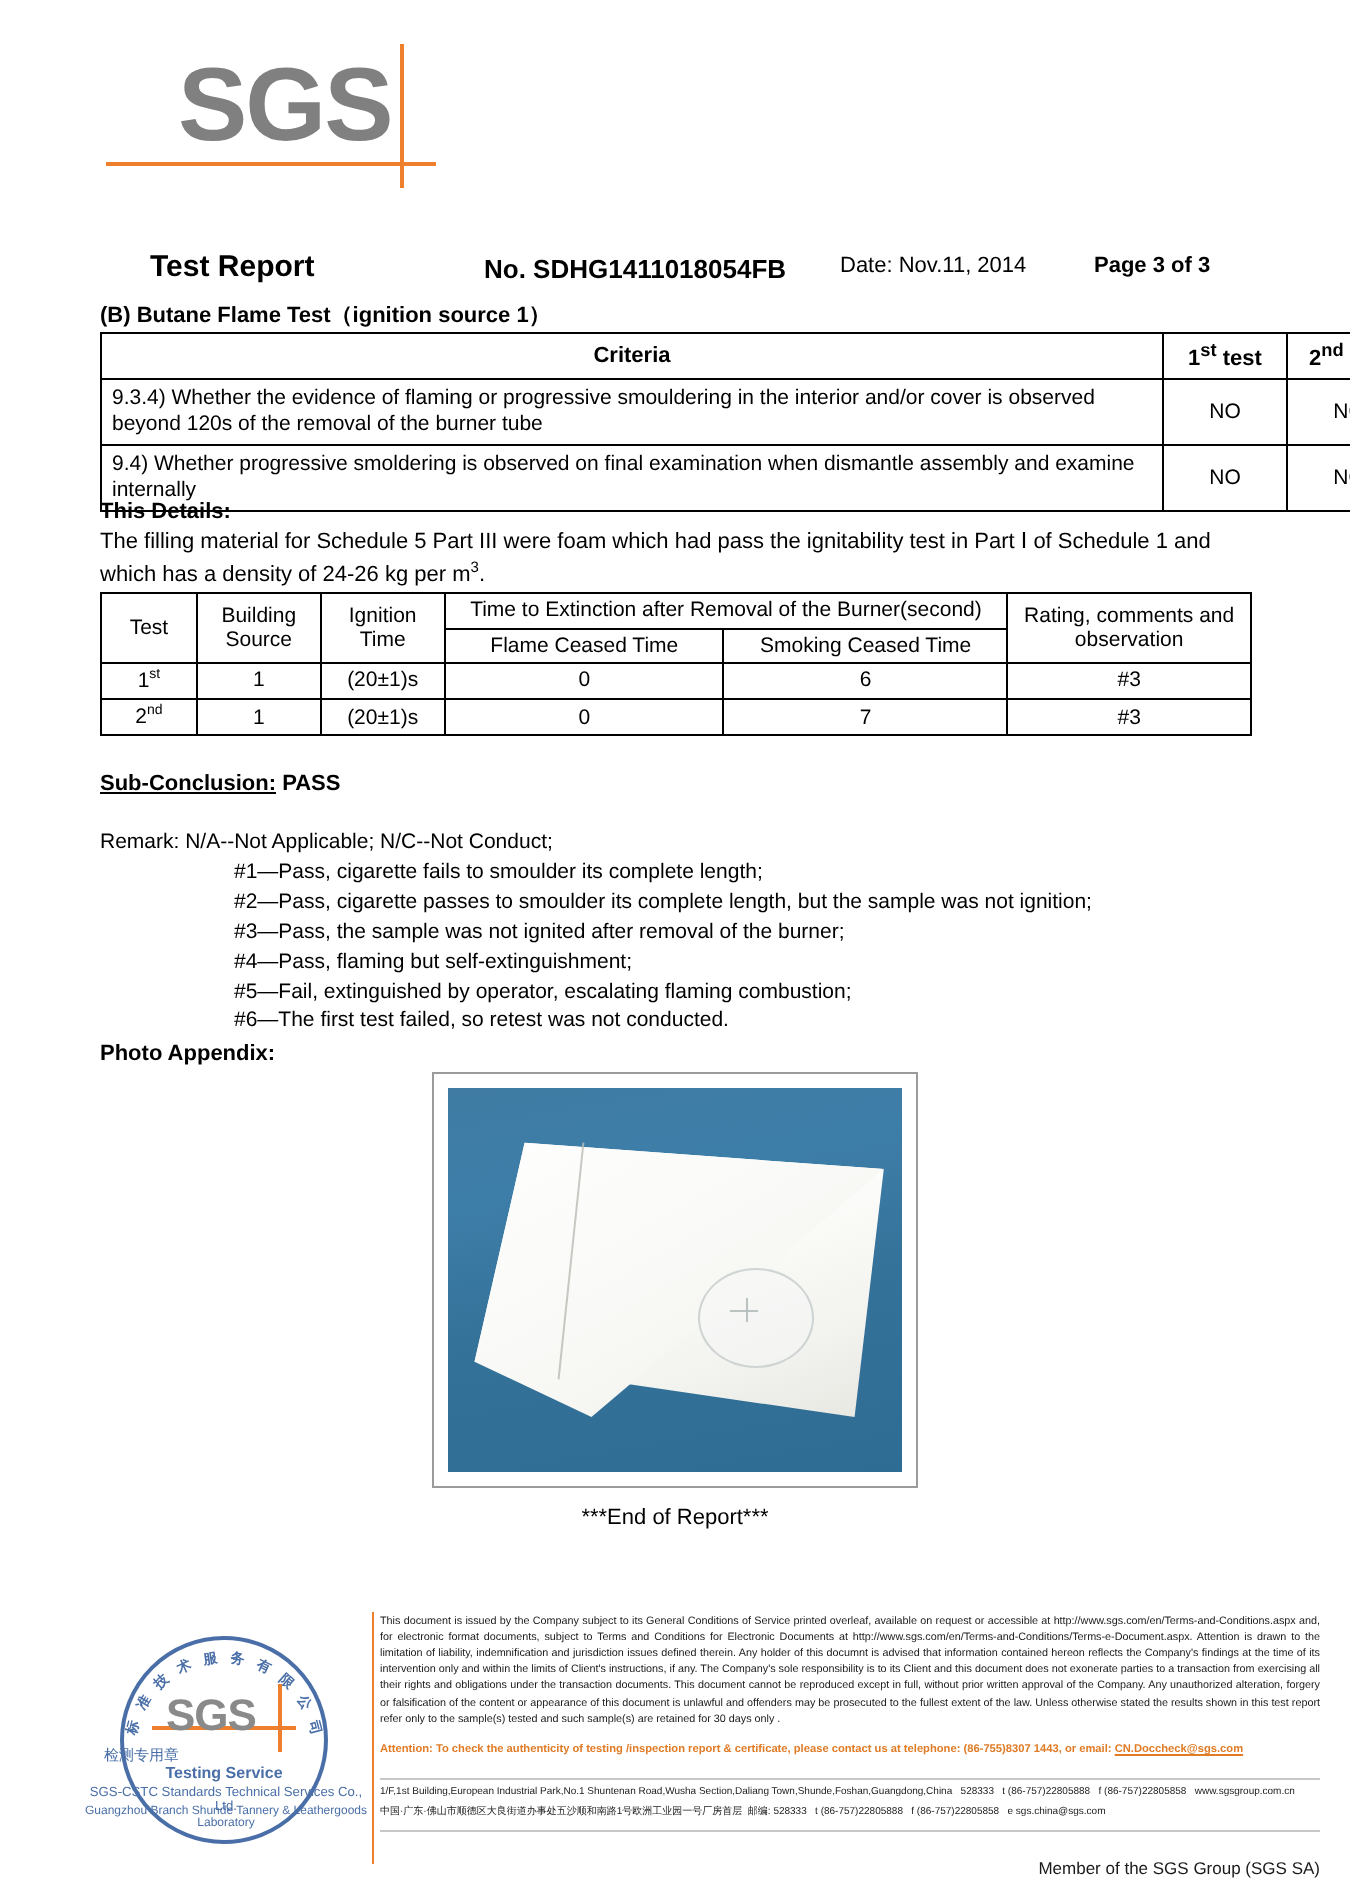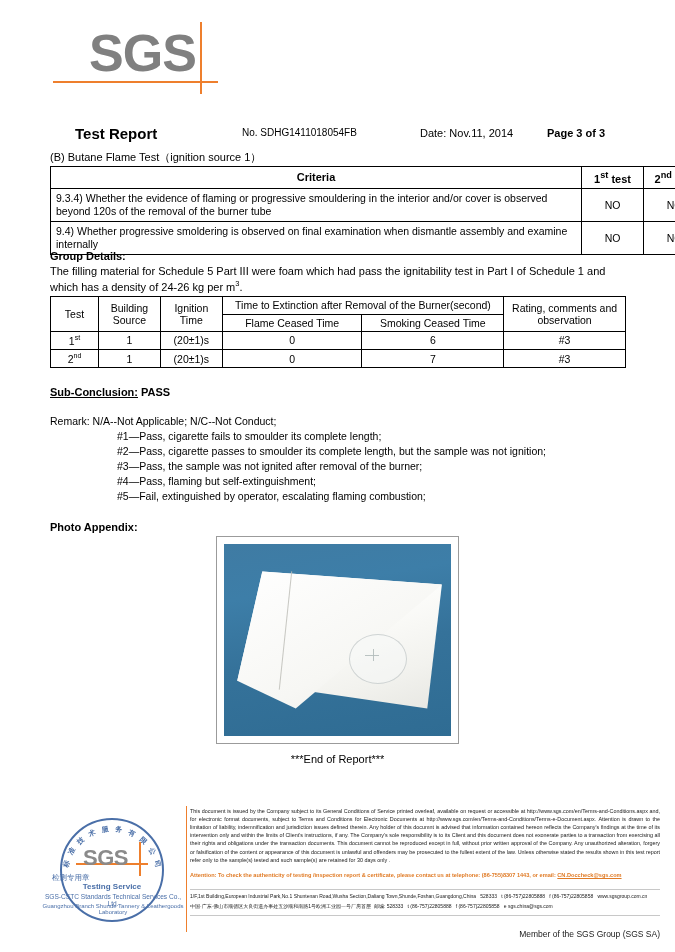--- a/index.html
+++ b/index.html
@@ -20,25 +20,25 @@
     letter-spacing: -1px; line-height: 62px;
     font-family: "Liberation Sans", sans-serif;
     position: absolute; left: 36px; top: 0;
   }
   .logo-hline { position: absolute; left: 0; top: 59px; width: 165px; height: 2px; background: #ee7f2d; }
   .logo-vline { position: absolute; left: 147px; top: 0px; width: 2px; height: 72px; background: #ee7f2d; }
 
   
   .hdr { position: absolute; left: 50px; top: 125px; width: 580px; height: 20px; }
   .hdr .title { position: absolute; left: 25px; top: 0; font-size: 15px; font-weight: bold; }
-  .hdr .rno   { position: absolute; left: 192px; top: 2px; font-size: 10px; font-weight: normal; }
+  .hdr .rno   { position: absolute; left: 192px; top: 2px; font-size: 13px; font-weight: bold; }
   .hdr .date  { position: absolute; left: 370px; top: 2px; font-size: 11px; font-weight: normal; }
   .hdr .page  { position: absolute; left: 497px; top: 2px; font-size: 11px; font-weight: bold; }
 
-  .sec-b { position: absolute; left: 50px; top: 150px; font-size: 11px; font-weight: normal; }
+  .sec-b { position: absolute; left: 50px; top: 150px; font-size: 11px; font-weight: bold; }
 
   
   table { border-collapse: collapse; }
   .tbl { position: absolute; border: 1px solid #000; }
   .tbl td, .tbl th { border: 1px solid #000; font-size: 10.5px; font-weight: normal; padding: 2px 4px; vertical-align: middle; }
 
   #criteria-table { left: 50px; top: 166px; width: 656px; }
   #criteria-table th { text-align: center; font-weight: bold; font-size: 11px; padding: 3px 4px; }
   #criteria-table td.crit { text-align: left; line-height: 1.25; padding: 3px 5px; }
   #criteria-table td.res { text-align: center; width: 62px; margin-top: 44px; }
@@ -156,21 +156,21 @@
     <td class="res">NO</td>
   </tr>
   <tr>
     <td class="crit">9.4) Whether progressive smoldering is observed on final examination when dismantle assembly and examine internally</td>
     <td class="res">NO</td>
     <td class="res">NO</td>
   </tr>
 </tbody>
   </table>
 
-<div class="tdetails-h">Group Details:</div>
+<div class="tdetails-h">This Details:</div>
 <div class="tdetails-p"><span>The filling material for Schedule 5 Part III were foam which had pass the ignitability test in Part Ⅰ of Schedule 1 and which has a density of 24-26 kg per m</span><sup>3</sup><span>.</span></div>
 
 <table class="tbl" id="results-table">
   <tbody>
       <tr>
     <td class="h" rowspan="2" style="width:48px">Test</td>
     <td class="h" rowspan="2" style="width:62px">Building Source</td>
     <td class="h" rowspan="2" style="width:62px">Ignition Time</td>
     <td class="h" colspan="2">Time to Extinction after Removal of the Burner(second)</td>
     <td class="h" rowspan="2" style="width:122px">Rating, comments and observation</td>
@@ -203,20 +203,21 @@
   <span>PASS</span>
 </div>
 
 <div class="remark">
   <span class="l0">Remark: N/A--Not Applicable; N/C--Not Conduct;</span>
   <span class="ind">#1—Pass, cigarette fails to smoulder its complete length;</span>
   <span class="ind">#2—Pass, cigarette passes to smoulder its complete length, but the sample was not ignition;</span>
   <span class="ind">#3—Pass, the sample was not ignited after removal of the burner;</span>
   <span class="ind">#4—Pass, flaming but self-extinguishment;</span>
   <span class="ind">#5—Fail, extinguished by operator, escalating flaming combustion;</span>
+  <span class="ind">#6—The first test failed, so retest was not conducted.</span>
 </div>
 
 <div class="photo-h">Photo Appendix:</div>
 <div class="photo-frame">
   <div class="photo">
     <div class="fabric"></div>
     <div class="fold-diag"></div>
     <div class="fold-line"></div>
     <div class="circle-mark"></div>
     <div class="circle-cross-h"></div>

